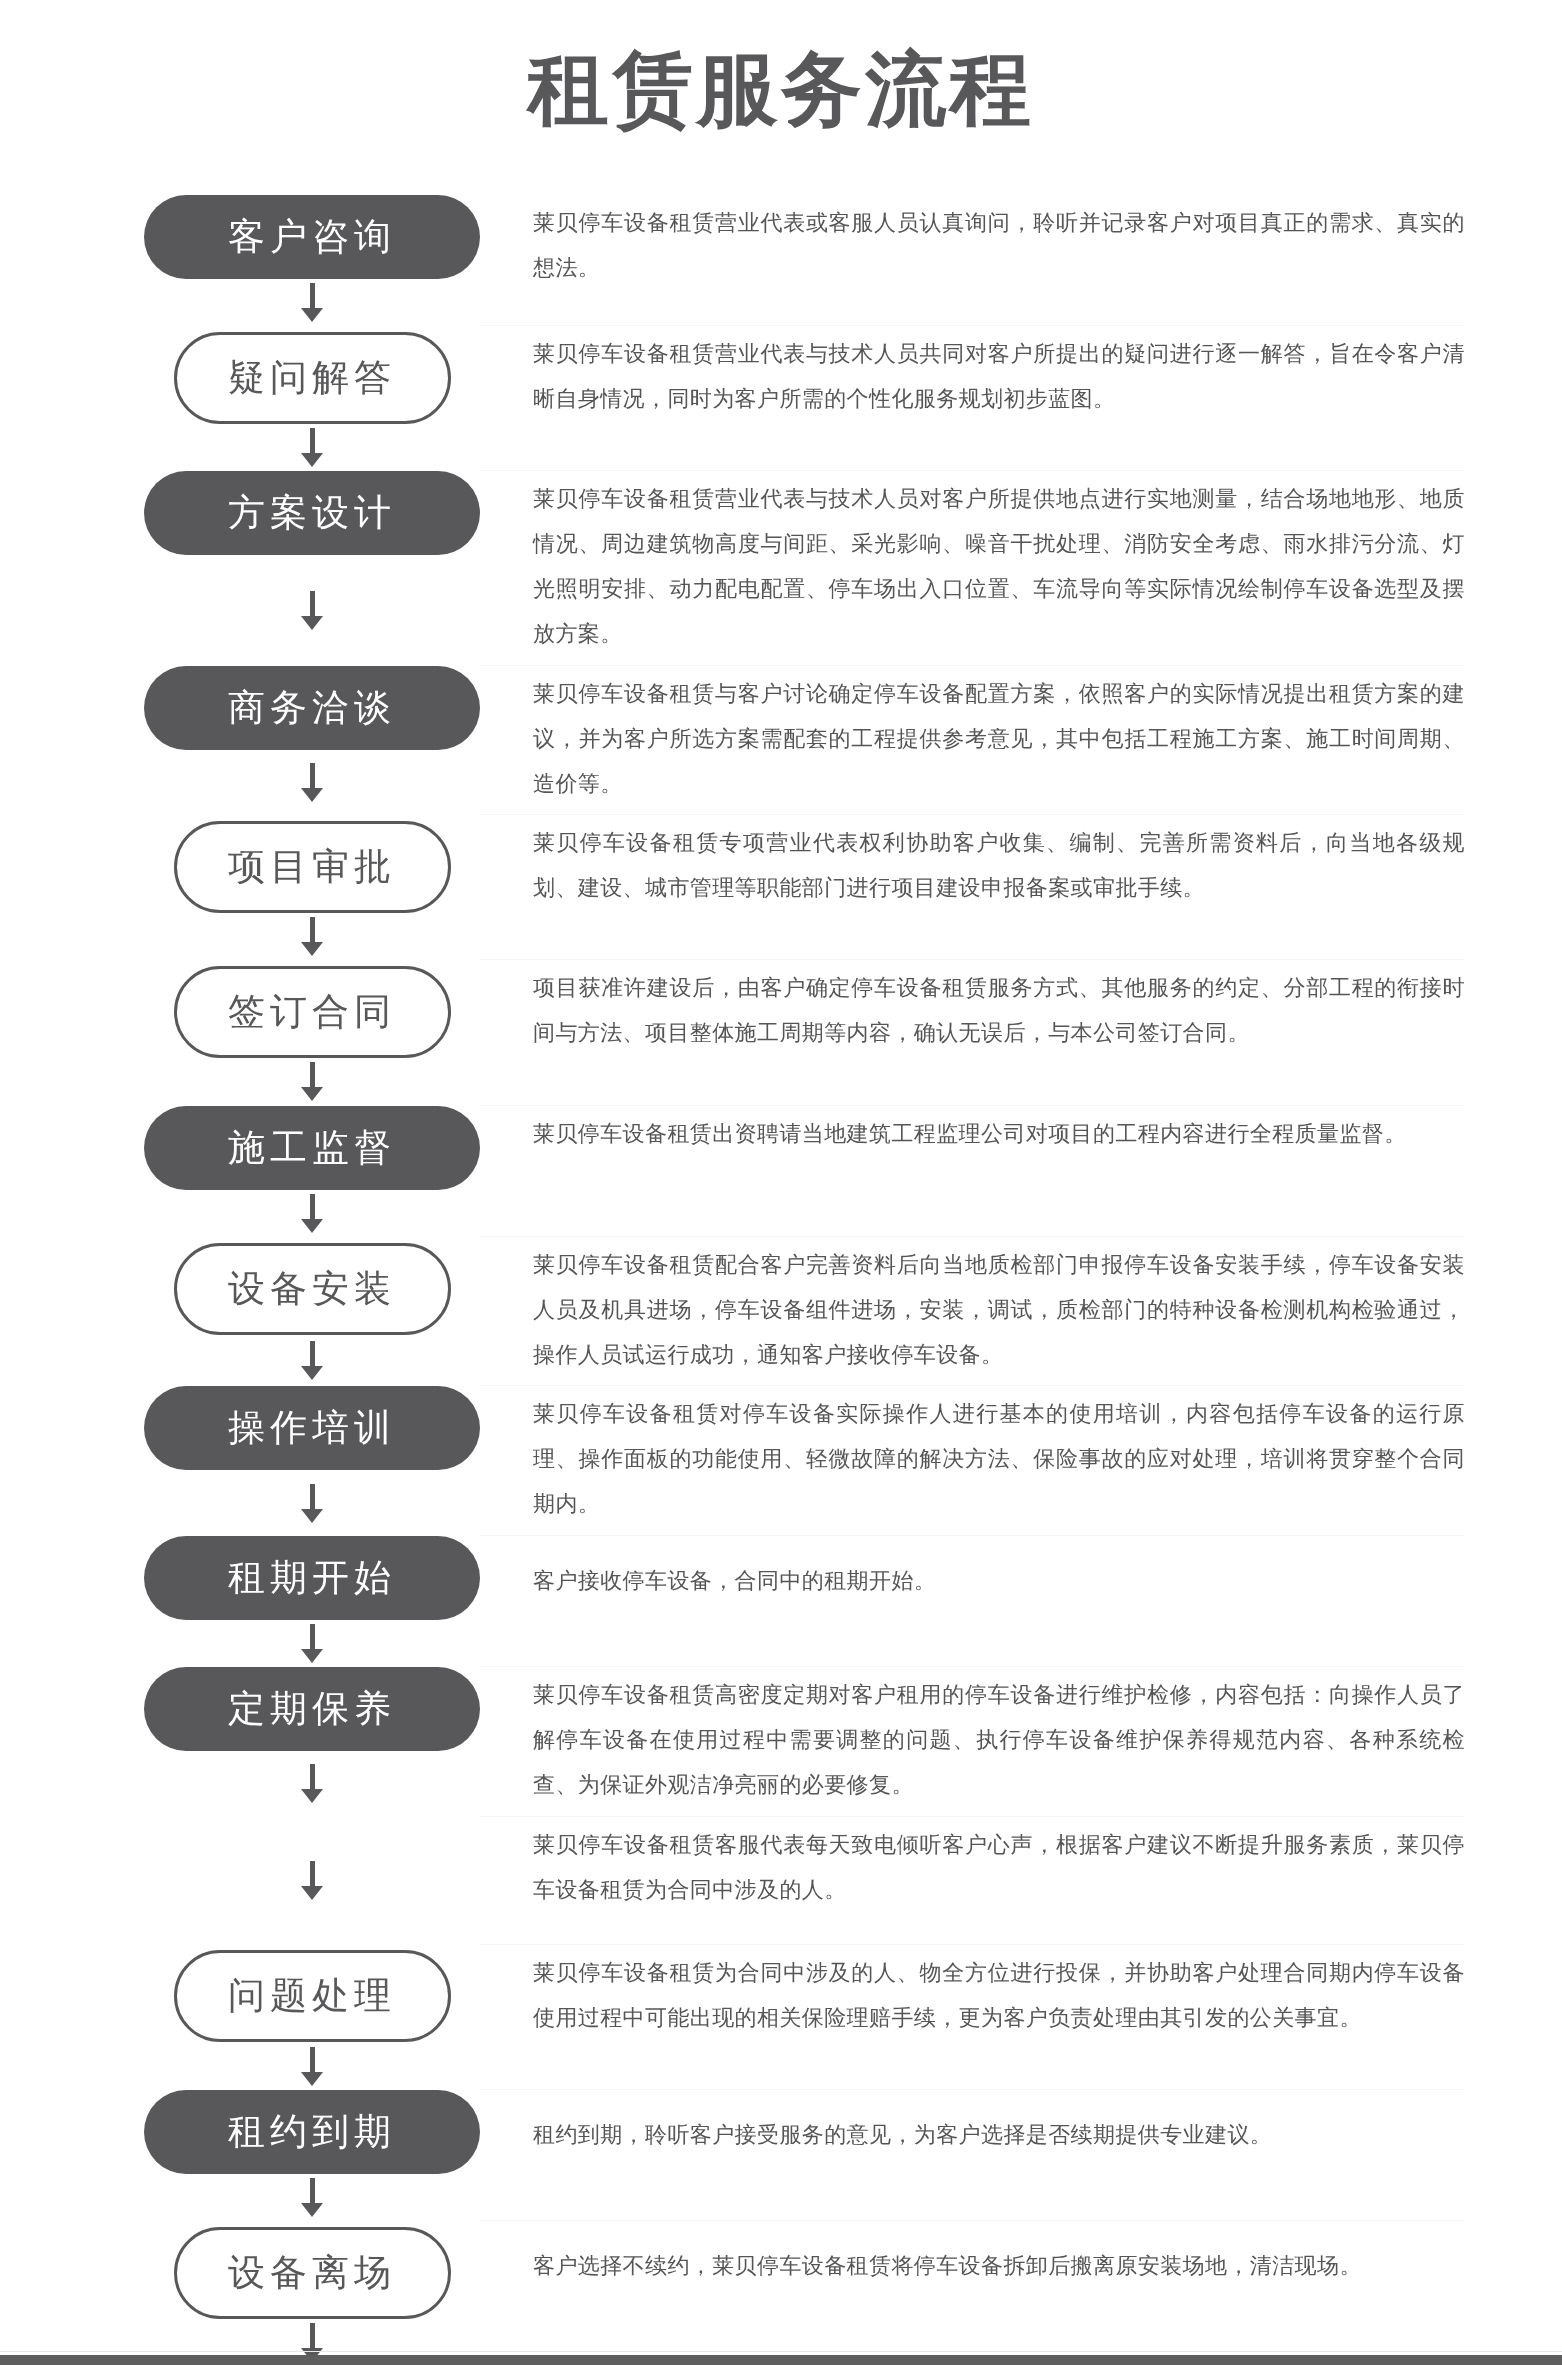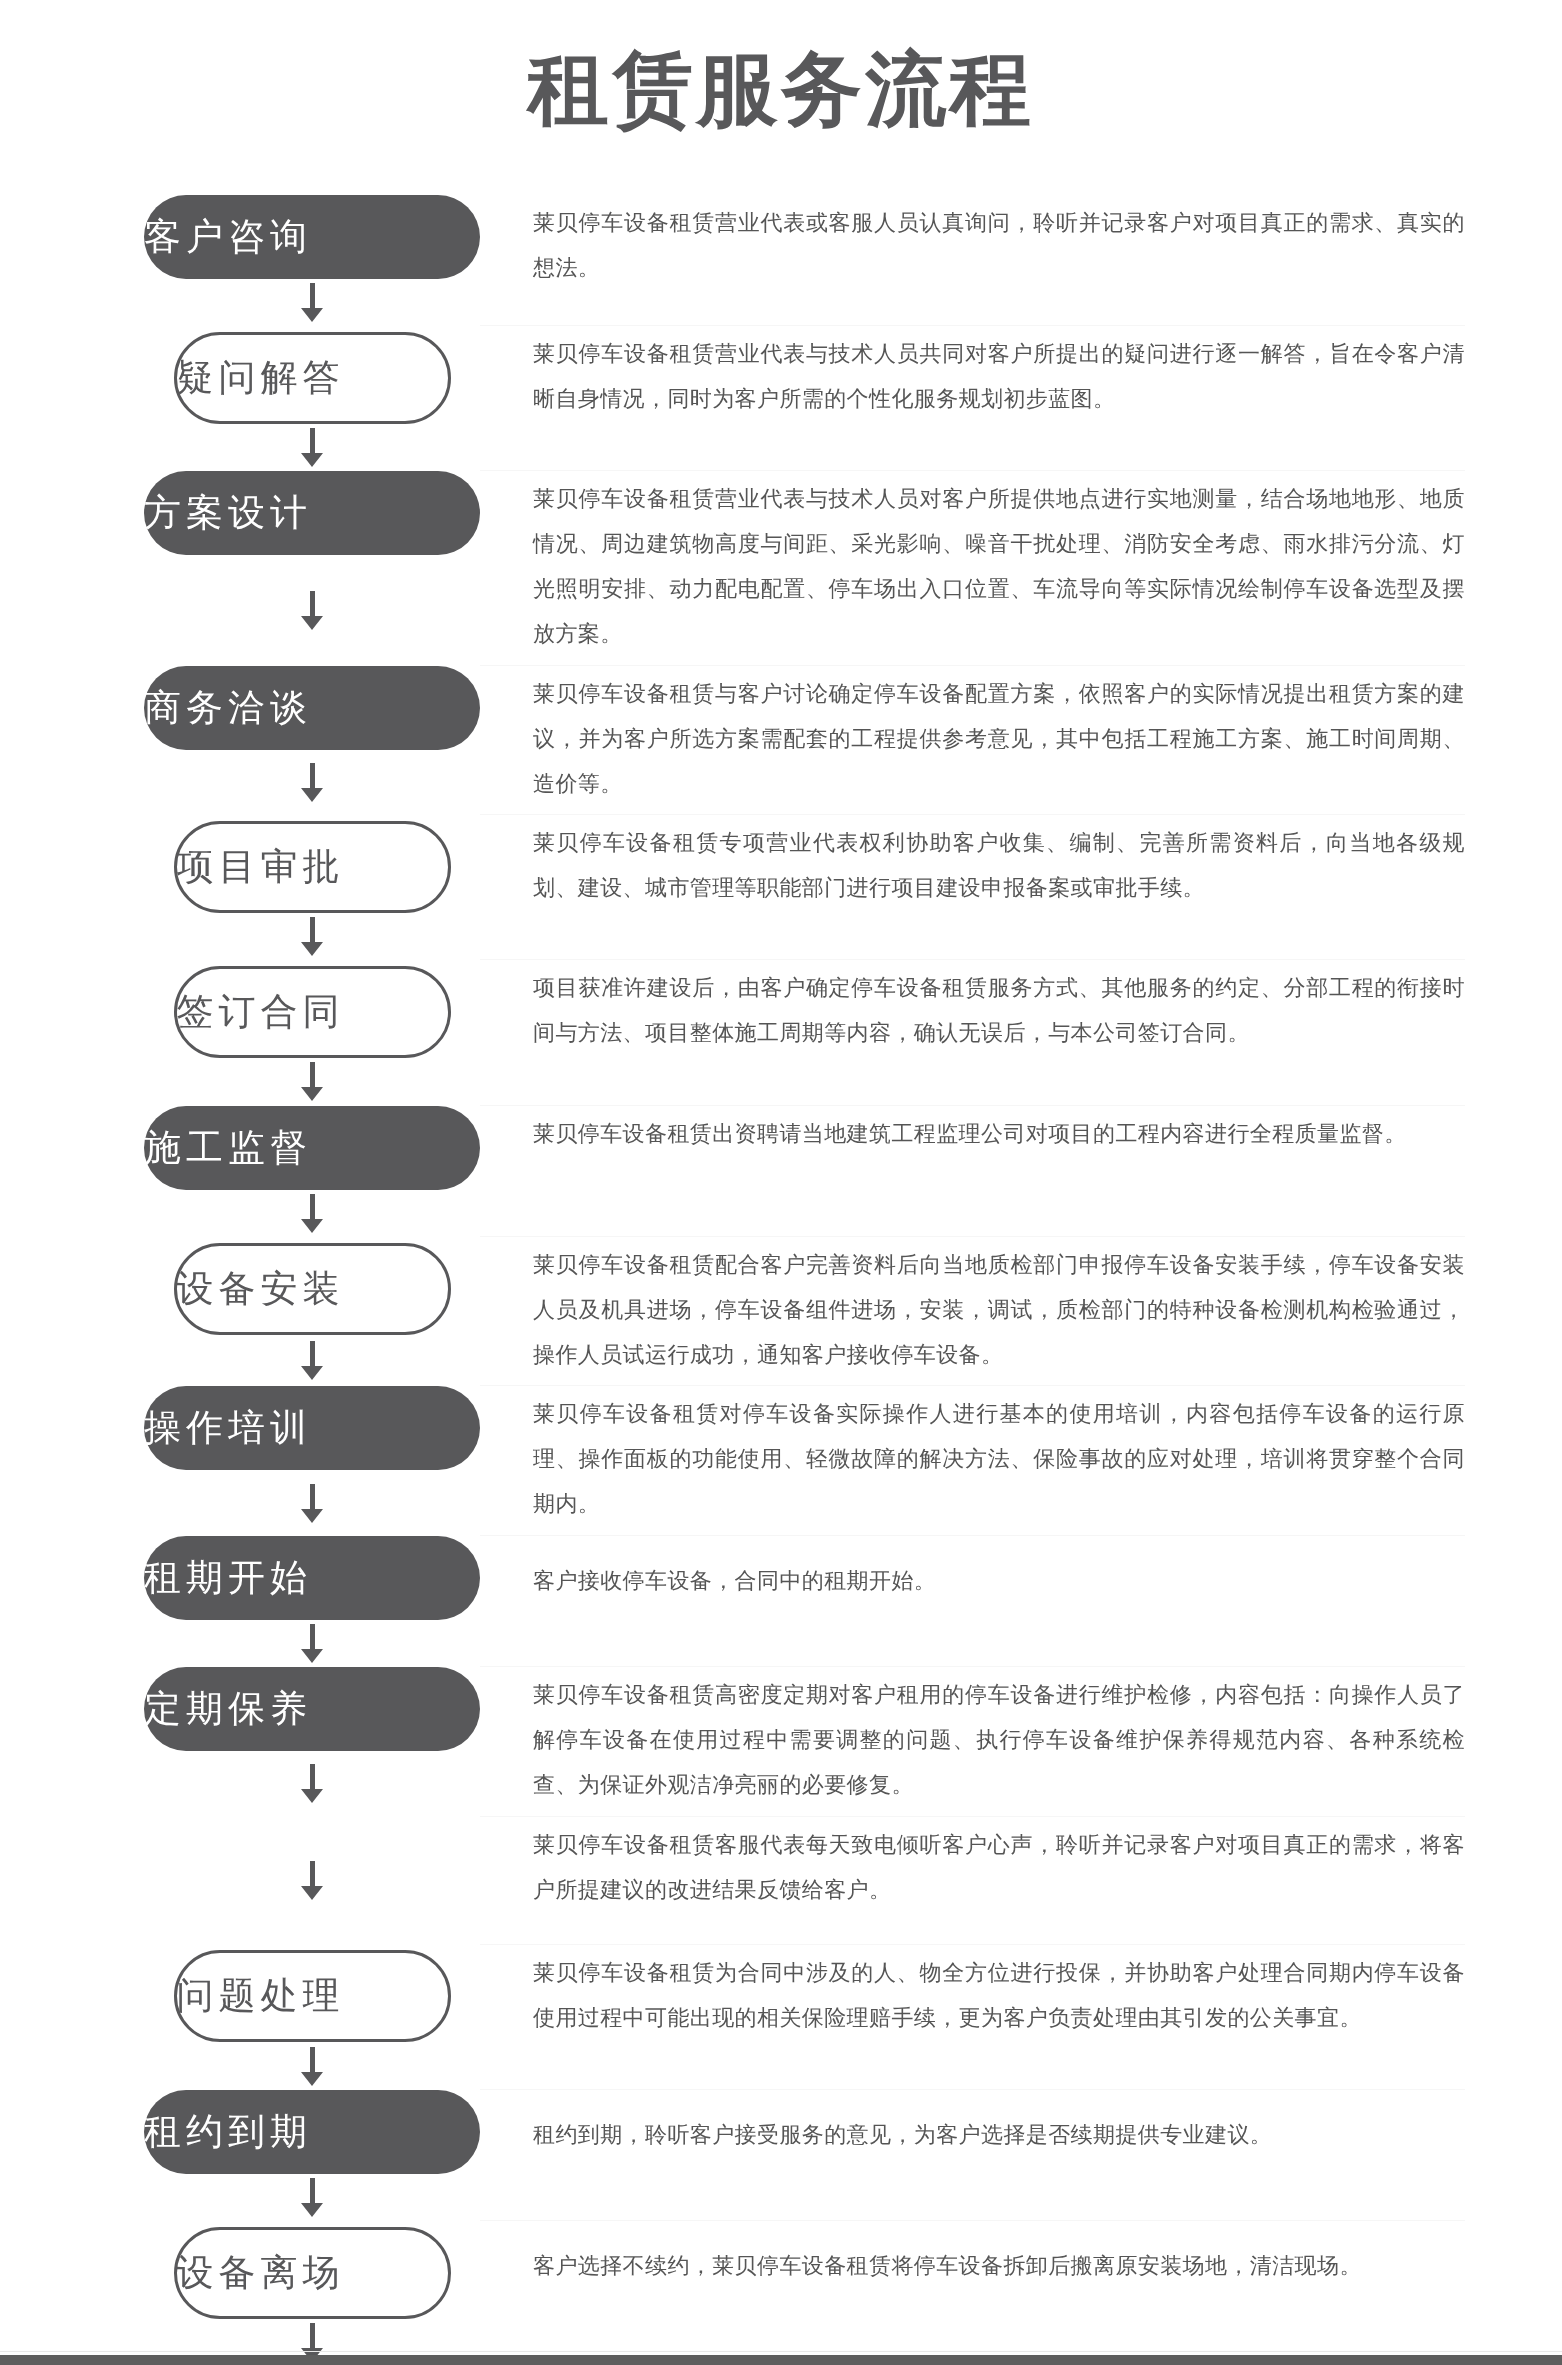--- a/index.html
+++ b/index.html
@@ -38,20 +38,21 @@
   .node-col{
     width:336px;
     flex-shrink:0;
     display:flex;
     flex-direction:column;
     align-items:center;
   }
   .pill{
     display:flex;
     align-items:center;
+    justify-content:center;
     border-radius:839px;
     flex-shrink:0;
   }
   .pill.filled{
     width:336px;
     height:84px;
     background:var(--primary);
   }
   .pill.outline{
     width:277px;
@@ -289,21 +290,21 @@
     </div>
 
     <div class="step-row">
       <div class="node-col">
         <div class="arrow">
           <span class="arrow-stem"></span>
           <span class="arrow-head"></span>
         </div>
       </div>
       <div class="text-col">
-        <p class="desc">莱贝停车设备租赁客服代表每天致电倾听客户心声，聆听并记录客户对项目真正的需求，将客户所提建议的改进结果反馈给客户。</p>
+        <p class="desc">莱贝停车设备租赁客服代表每天致电倾听客户心声，根据客户建议不断提升服务素质，莱贝停车设备租赁为合同中涉及的人。</p>
       </div>
     </div>
 
     <div class="step-row">
       <div class="node-col">
         <div class="pill outline">
           <span class="pill-label">问题处理</span>
         </div>
         <div class="arrow">
           <span class="arrow-stem"></span>

